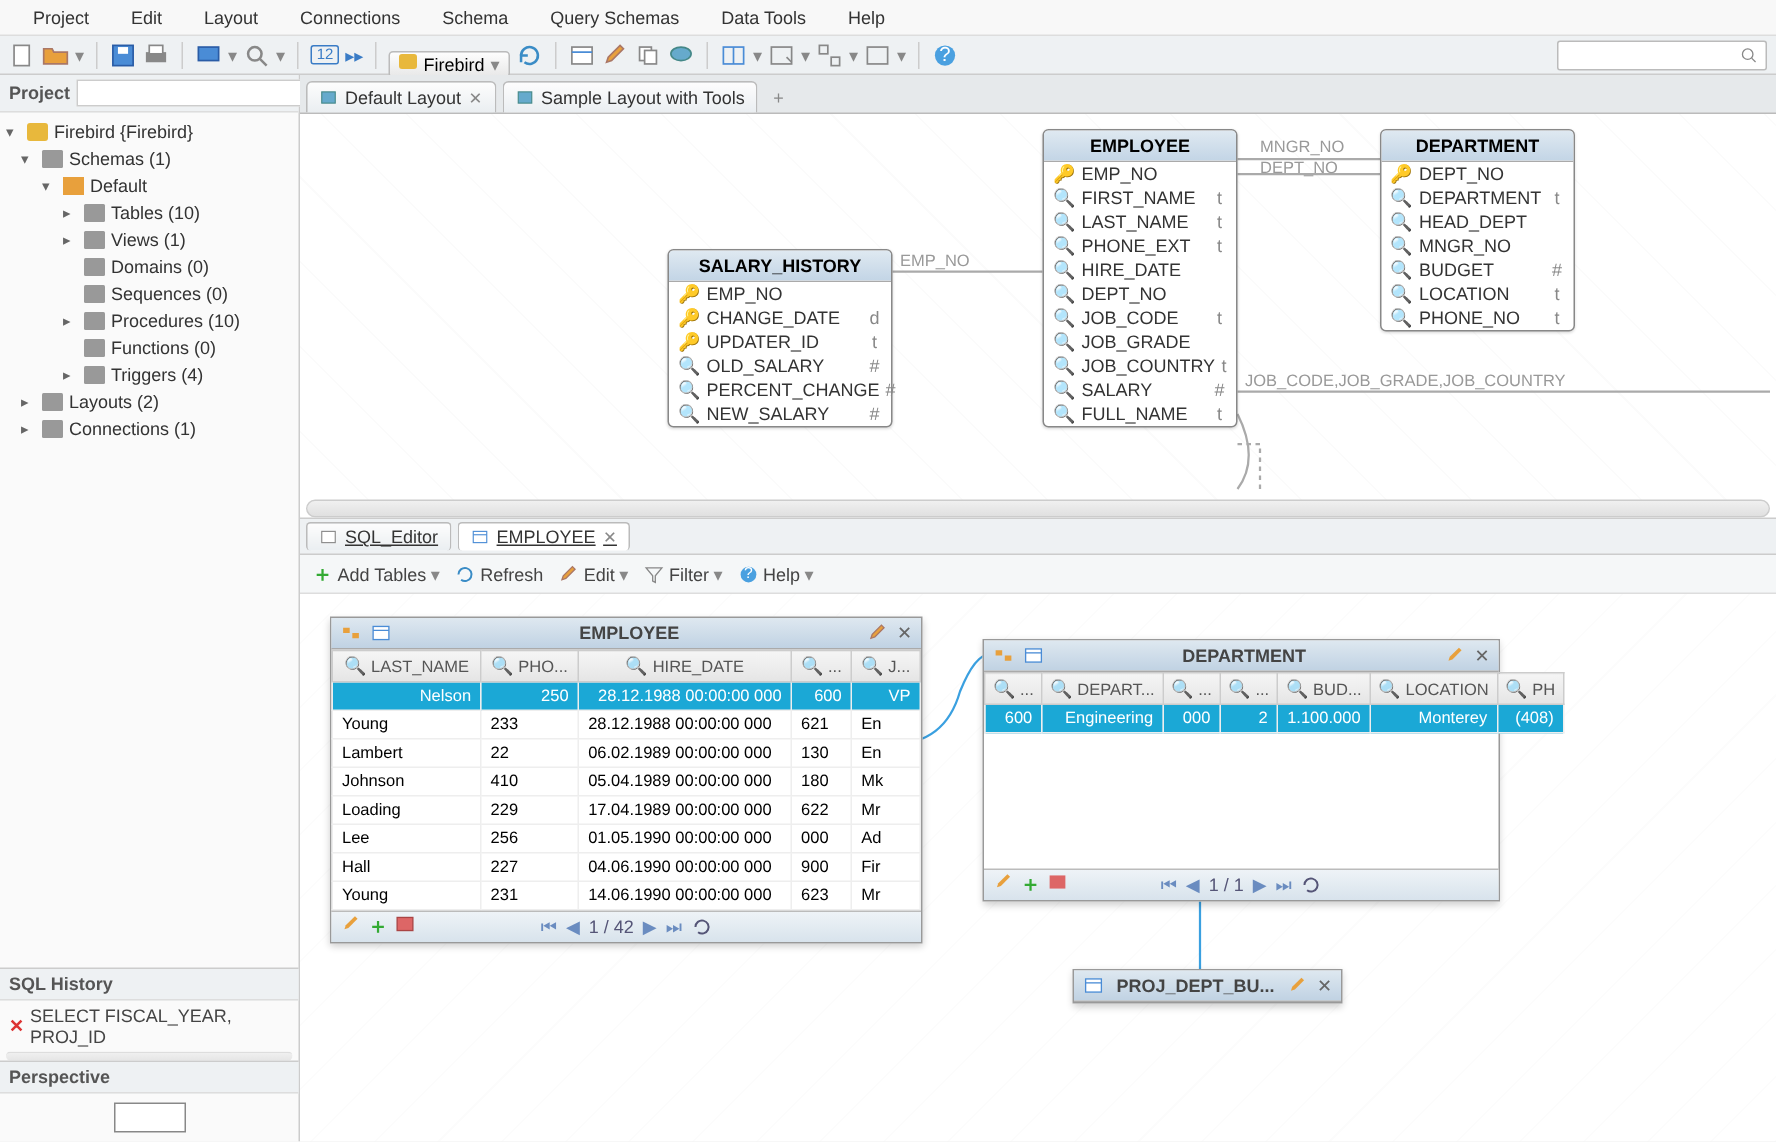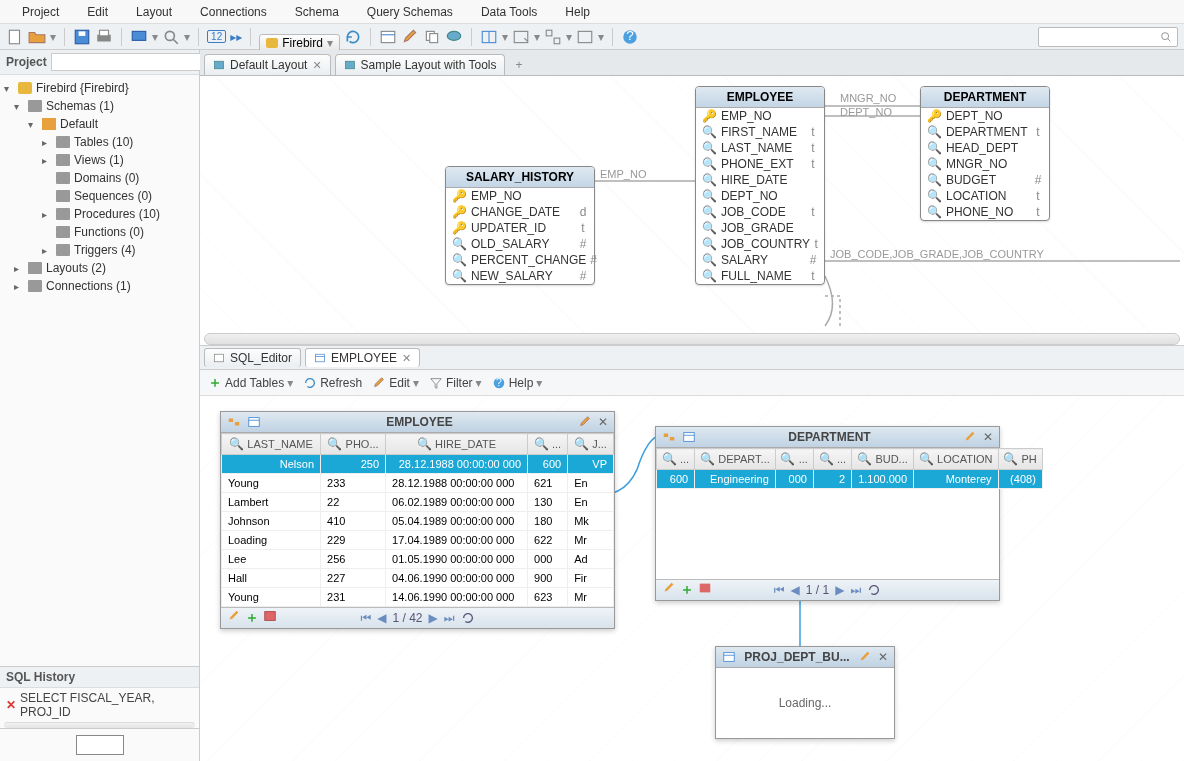--- a/index.html
+++ b/index.html
@@ -6,21 +6,21 @@
 body { background: #f4f4f4; width: 1184px; height: 761px; overflow: hidden; position: relative; }
 
 
 .menubar { background: #f8f8f8; height: 24px; display: flex; align-items: center; padding: 0 8px; border-bottom: 1px solid #ddd; }
 .menubar span { padding: 0 14px; color: #333; cursor: default; }
 
 
 .toolbar { background: #eef1f3; height: 26px; display: flex; align-items: center; padding: 0 6px; gap: 4px; border-bottom: 1px solid #ccc; }
 .tb-icon { width: 18px; height: 18px; display: inline-block; }
 .tb-sep { width: 1px; height: 18px; background: #ccc; margin: 0 4px; }
-.tb-combo { display: flex; align-items: center; background: linear-gradient(#fdfdfd,#e8e8e8); border: 1px solid #bbb; border-radius: 3px; padding: 1px 6px; gap: 4px; font-size: 11px; margin-top: 12px; }
+.tb-combo { display: flex; background: linear-gradient(#fdfdfd,#e8e8e8); border: 1px solid #bbb; border-radius: 3px; padding: 1px 6px; gap: 4px; font-size: 11px; margin-top: 12px; }
 .toolbar .search { margin-left: auto; width: 140px; height: 20px; border: 1px solid #bbb; background: #fff; border-radius: 2px; display: flex; align-items: center; justify-content: flex-end; padding-right: 4px; }
 
 
 .main { display: flex; height: calc(761px - 50px); }
 .left-panel { width: 200px; background: #fafafa; border-right: 1px solid #ccc; display: flex; flex-direction: column; }
 .panel-header { background: #eef1f3; padding: 3px 6px; font-weight: bold; color: #555; font-size: 11px; border-bottom: 1px solid #ddd; display: flex; justify-content: space-between; align-items: center; }
 .panel-header input { flex: 1; margin-left: 4px; border: 1px solid #ccc; height: 18px; padding: 0 4px; }
 .tree { flex: 1; overflow: auto; font-size: 12px; color: #333; padding: 4px 0; }
 .tree-item { display: flex; align-items: center; padding: 2px 4px; gap: 4px; white-space: nowrap; }
 .tree-item .arrow { width: 10px; display: inline-block; color: #666; font-size: 10px; }
@@ -37,21 +37,21 @@
 
 .perspective { border-top: 1px solid #ccc; }
 .persp-box { margin: 6px auto; width: 48px; height: 20px; border: 1px solid #888; background: #fff; }
 
 
 .right-content { flex: 1; display: flex; flex-direction: column; position: relative; }
 .tabbar { background: #e6e9eb; height: 26px; display: flex; align-items: flex-end; padding: 0 4px; gap: 4px; border-bottom: 1px solid #bbb; }
 .tab { background: linear-gradient(#fdfdfd,#eaeef1); border: 1px solid #bbb; border-bottom: none; border-radius: 4px 4px 0 0; padding: 3px 8px; display: flex; align-items: center; gap: 5px; font-size: 11px; color: #333; }
 .tab .close { color: #888; font-size: 11px; }
 .tab-add { padding: 3px 6px; color: #888; }
-.tab.sub { border-radius: 3px; padding: 2px 8px; }
+.tab.sub { border-radius: 3px; padding: 2px 8px; text-decoration: underline; }
 
 
 .canvas { height: 270px; background: #fff; position: relative; overflow: hidden; border-bottom: 1px solid #ccc; 
   background-image: repeating-linear-gradient(45deg, rgba(0,0,0,0.015) 0 1px, transparent 1px 40px); }
 .canvas .hscroll { position: absolute; bottom: 0; left: 4px; right: 4px; height: 12px; background: linear-gradient(#f0f0f0,#e0e0e0); border: 1px solid #ccc; border-radius: 6px; }
 
 .erd-table { position: absolute; border: 1px solid #888; border-radius: 4px; background: #fff; box-shadow: 0 1px 2px rgba(0,0,0,0.15); }
 .erd-header { background: linear-gradient(#dfe9f1,#c3d5e6); text-align: center; font-weight: bold; padding: 3px 6px; font-size: 12px; border-bottom: 1px solid #aaa; border-radius: 3px 3px 0 0; }
 .erd-row { display: flex; align-items: center; padding: 1px 6px; font-size: 11px; color: #333; gap: 4px; }
 .erd-row .col { flex: 1; }
@@ -297,20 +297,23 @@
       <div class="panel-header">
           <span>SQL History</span>
         </div>
       <div class="sql-row">
           <span class="x-red">✕</span>
           <span>SELECT FISCAL_YEAR, PROJ_ID</span>
         </div>
       <div style="height:6px;border-top:1px solid #ddd;background:linear-gradient(#f0f0f0,#e5e5e5);margin:0 4px;border-radius:3px"></div>
     </div>
     <div class="perspective">
+      <div class="panel-header">
+          <span>Perspective</span>
+        </div>
       <div class="persp-box"></div>
     </div>
   </div>
 
   <div class="right-content">
     <div class="tabbar">
       <div class="tab">
         <svg width="12" height="12" viewBox="0 0 16 16">
             <rect x="2" y="3" width="12" height="10" fill="#6ac" stroke="#488"></rect>
           </svg>
@@ -712,17 +715,16 @@
           <svg width="14" height="14" viewBox="0 0 16 16">
               <rect x="2" y="3" width="12" height="10" fill="#fff" stroke="#4a8cd6"></rect>
               <line x1="2" y1="6" x2="14" y2="6" stroke="#4a8cd6"></line>
             </svg>
           <span class="title">PROJ_DEPT_BU...</span>
           <svg width="14" height="14" viewBox="0 0 16 16">
               <path d="M3 12l1-3 7-7 2 2-7 7z" fill="#e8a03c"></path>
             </svg>
           <span class="wclose">✕</span>
         </div>
-        <div style="height:70px;display:flex;align-items:center;justify-content:center;color:#666">Loading...</div>
       </div>
     </div>
   </div>
 </div>
 
 </body></html>

